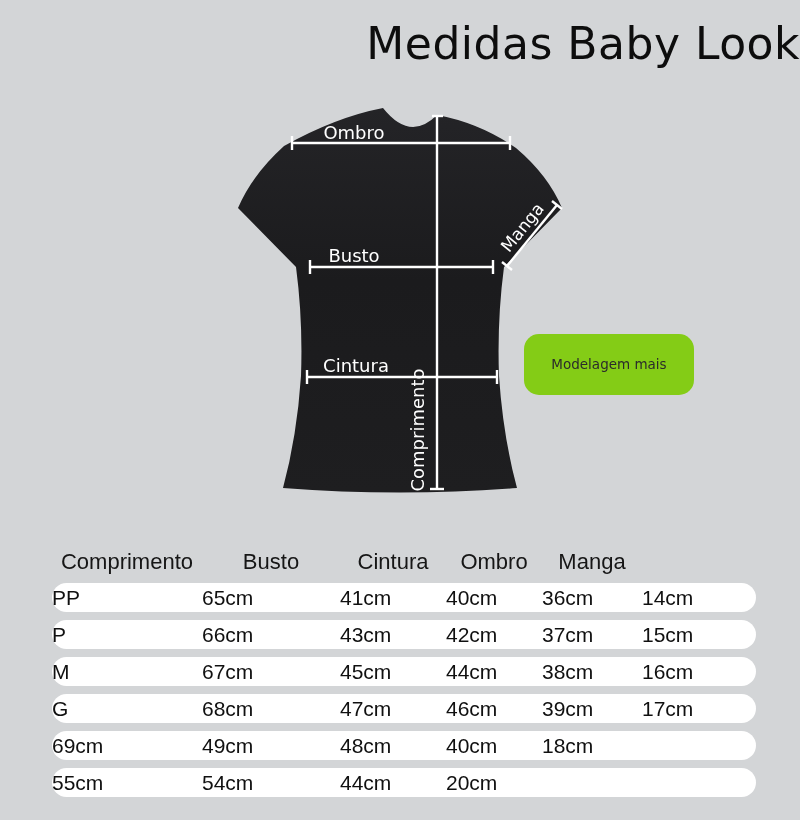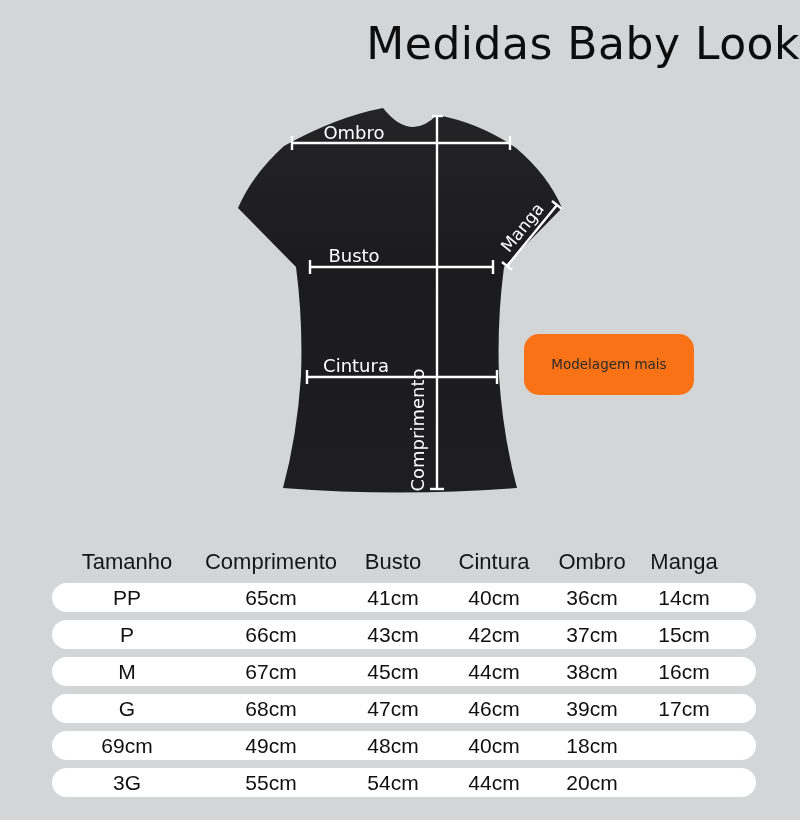--- a/index.html
+++ b/index.html
@@ -20,21 +20,21 @@
   .diagram-svg{position:absolute;left:0;top:0;width:800px;height:820px;}
   .measure-line{stroke:#ffffff;stroke-width:2.4;fill:none;}
   .measure-label{
     fill:#ffffff;
     font-family:"DejaVu Sans",sans-serif;
     font-size:18px;
   }
   .manga-label{font-size:17px;}
   .fit-note{
     position:absolute;left:524px;top:334px;width:170px;height:61px;
-    background:#f97316;border-radius:15px;
+    background:#84cc16;border-radius:15px;
     display:flex;flex-direction:column;justify-content:center;align-items:center;
     font-family:"DejaVu Sans",sans-serif;
     font-size:13.5px;line-height:19px;color:#2b2b2b;
     text-align:center;
   }
   .size-table{position:absolute;left:52px;top:545px;width:704px;}
   .grid-row{
     display:grid;
     grid-template-columns:150px 138px 106px 96px 100px 84px;
     box-sizing:border-box;
@@ -43,21 +43,21 @@
   }
   .thead{height:34px;color:#161616;font-size:22px;}
   .thead .cell{text-align:center;}
   .data-row{
     height:29px;
     margin-bottom:8px;
     background:#ffffff;
     border-radius:15px;
     font-size:21px;color:#101010;
   }
-  .data-row .cell{text-align:center;}
+  .data-row .cell{text-align:left;}
   .tbody{margin-top:4px;}
 </style>
 </head>
 <body>
 
 <div class="page">
 
   <h1 class="page-title">Medidas Baby Look</h1>
 
   <svg class="diagram-svg" viewBox="0 0 800 820">
@@ -108,21 +108,20 @@
     <line class="measure-line" x1="502" y1="262" x2="512" y2="270"></line>
     <text class="measure-label manga-label" x="523" y="233" text-anchor="middle" transform="rotate(-51 523 228)">Manga</text>
   </svg>
 
   <div class="fit-note">
     <div>Modelagem mais</div>
   </div>
 
   <div class="size-table">
     <div class="grid-row thead">
-        <div class="cell">Tamanho</div>
         <div class="cell">Comprimento</div>
         <div class="cell">Busto</div>
         <div class="cell">Cintura</div>
         <div class="cell">Ombro</div>
         <div class="cell">Manga</div>
       </div>
     <div class="tbody">
         <div class="grid-row data-row">
           <div class="cell">PP</div>
           <div class="cell">65cm</div>
@@ -156,21 +155,20 @@
           <div class="cell">17cm</div>
         </div>
         <div class="grid-row data-row">
           <div class="cell">69cm</div>
           <div class="cell">49cm</div>
           <div class="cell">48cm</div>
           <div class="cell">40cm</div>
           <div class="cell">18cm</div>
         </div>
         <div class="grid-row data-row">
-          <div class="cell">3G</div>
           <div class="cell">55cm</div>
           <div class="cell">54cm</div>
           <div class="cell">44cm</div>
           <div class="cell">20cm</div>
         </div>
       </div>
   </div>
 
 </div>
 

